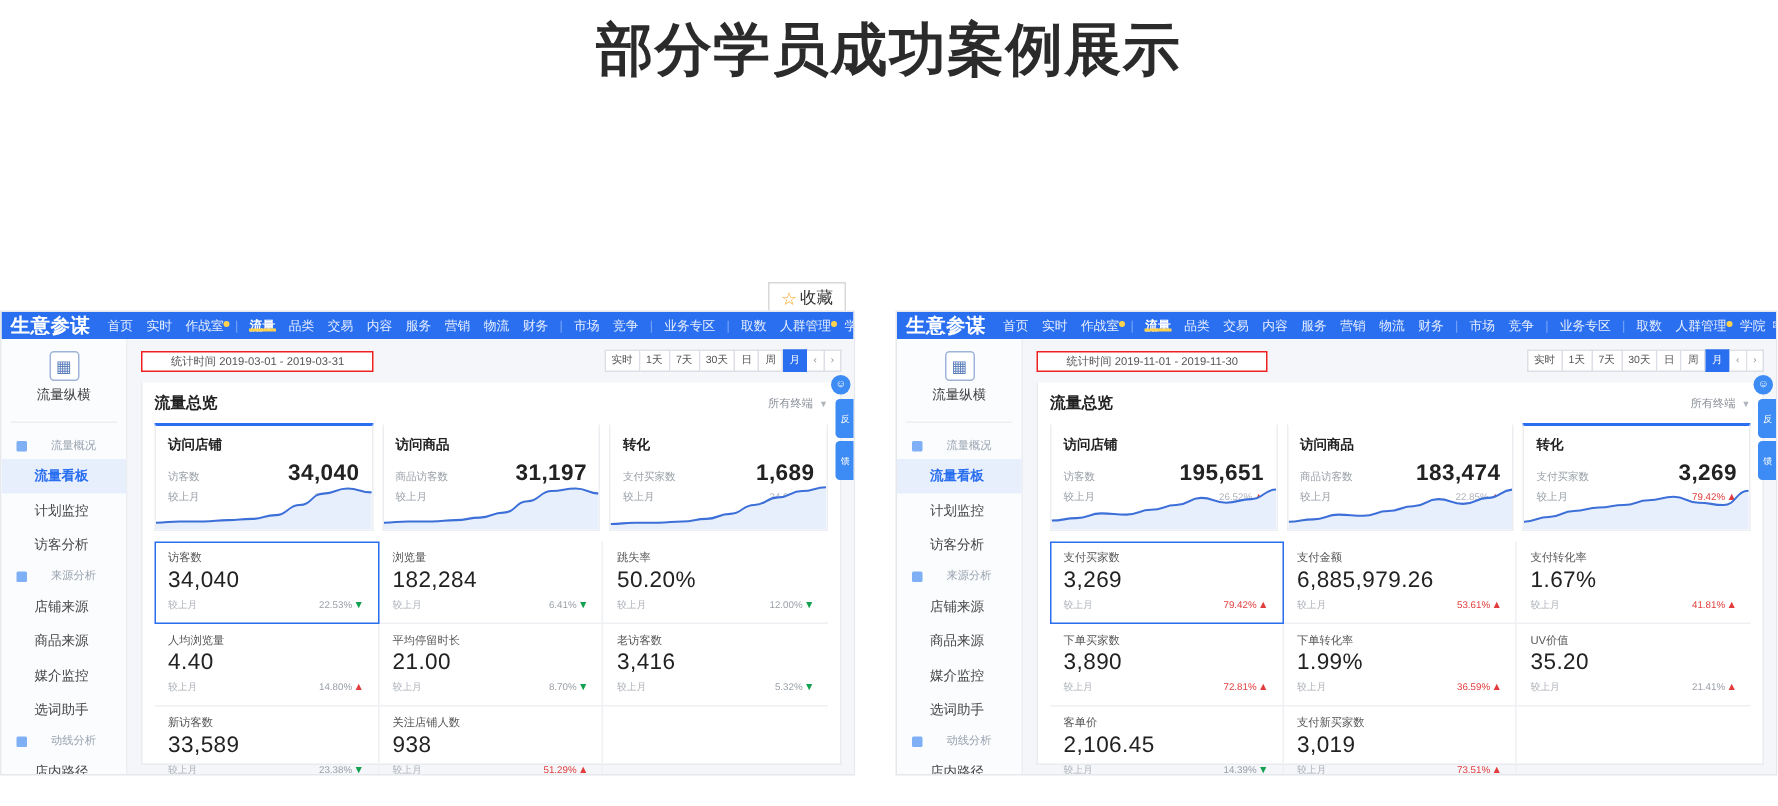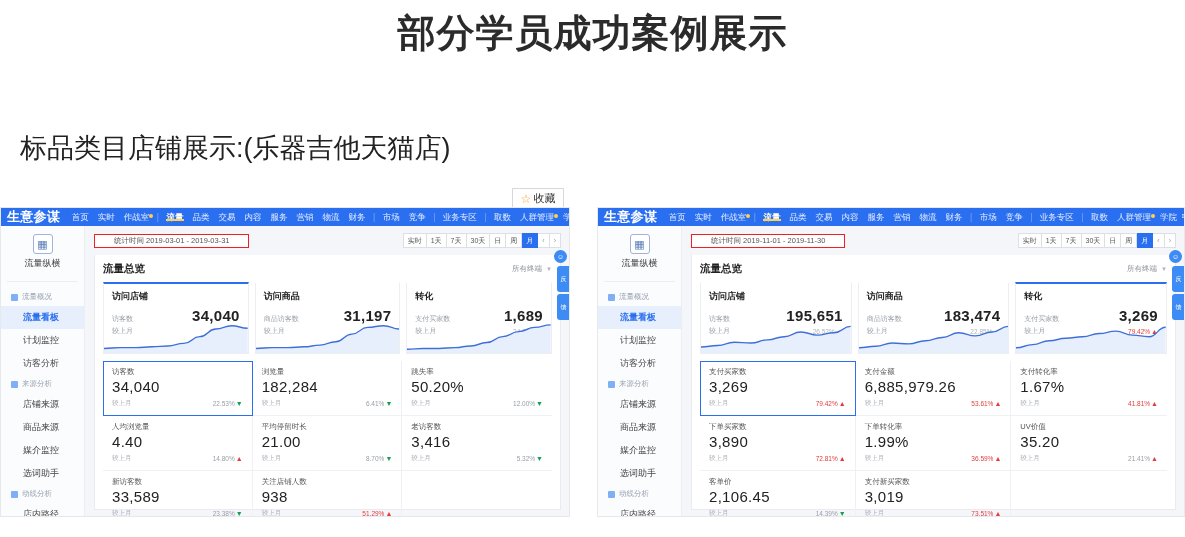--- a/index.html
+++ b/index.html
@@ -84,21 +84,21 @@
   .sb-brand { text-align: center; padding-bottom: 6px; }
   .sb-ico {
     width: 20px; height: 20px; margin: 0 auto 3px;
     border: 1px solid #9fb4d8; border-radius: 3px;
     display: flex; align-items: center; justify-content: center;
     color: #5b7fba; font-size: 11px; background: #fff;
   }
   .sb-brand-label { font-size: 9px; color: #444; }
   .sb-divider { height: 1px; background: #eceef2; margin: 5px 6px 6px; }
   .sb-group {
-    display: flex; align-items: center; gap: 4px;
+    display: flex; align-items: center; gap: 16px;
     font-size: 7.5px; color: #9aa3b0; padding: 4px 0 4px 10px;
   }
   .sb-group-ico {
     width: 7px; height: 7px; background: #7fb0f5; border-radius: 1px; flex:none;
   }
   .sb-item {
     font-size: 9px; color: #444; padding: 5px 0 5px 22px;
   }
   .sb-item.active {
     background: #e8effc; color: #2a6ff0; font-weight: bold;
@@ -182,21 +182,20 @@
     border-radius: 50%; background: #3d8bf5; color: #fff;
     font-size: 7px; display: flex; align-items: center; justify-content: center; z-index: 6;
   }
 </style>
 </head>
 <body>
 
 <div class="page">
 
   <div class="main-title">部分学员成功案例展示</div>
-  <div class="sub-title">标品类目店铺展示:(乐器吉他天猫店)</div>
 
   <div class="fav-chip">
     <span class="fav-star">☆</span>
     <span>收藏</span>
   </div>
 
   <div class="dash dash-left">
     <div class="navbar">
       <span class="nav-logo">生意参谋</span>
       <span class="nav-items"><span class="nav-item">首页</span><span class="nav-item">实时</span><span class="nav-item">作战室<span class="nav-dot"></span></span><span class="nav-sep">|</span><span class="nav-item active">流量</span><span class="nav-item">品类</span><span class="nav-item">交易</span><span class="nav-item">内容</span><span class="nav-item">服务</span><span class="nav-item">营销</span><span class="nav-item">物流</span><span class="nav-item">财务</span><span class="nav-sep">|</span><span class="nav-item">市场</span><span class="nav-item">竞争</span><span class="nav-sep">|</span><span class="nav-item">业务专区</span><span class="nav-sep">|</span><span class="nav-item">取数</span><span class="nav-item">人群管理<span class="nav-dot"></span></span><span class="nav-item">学院</span></span>

